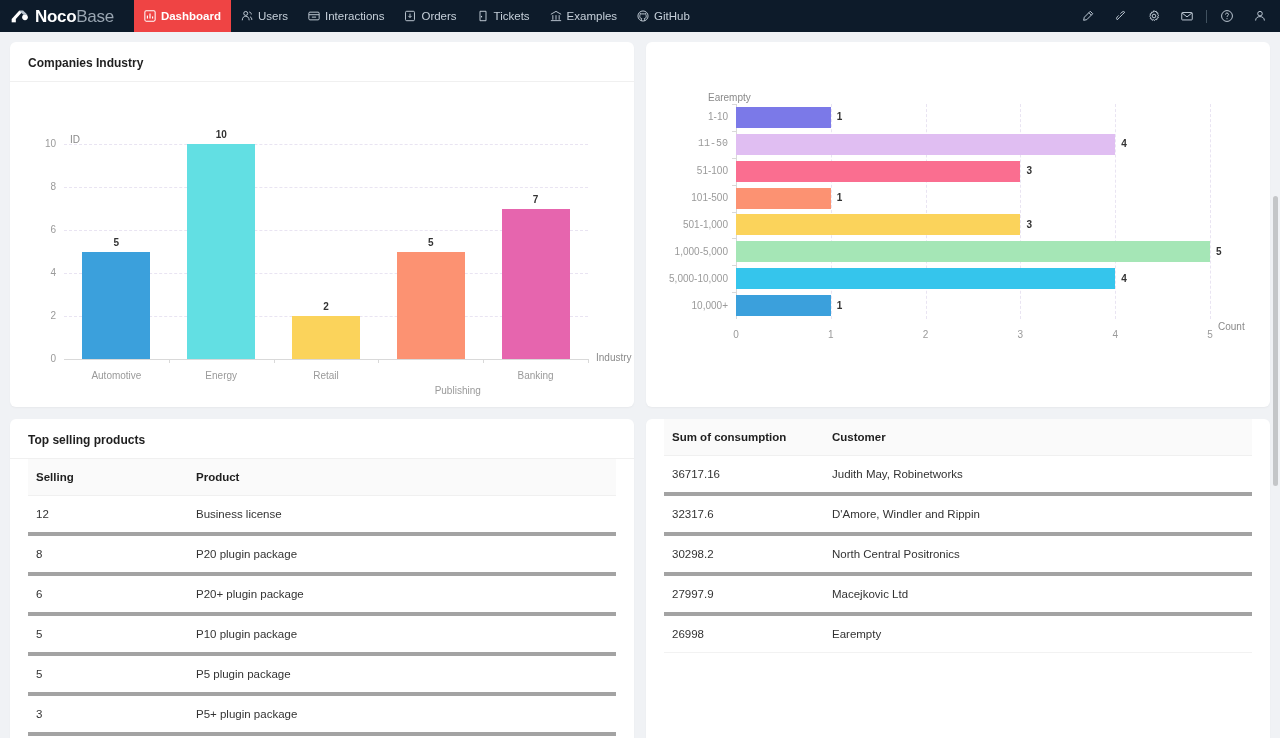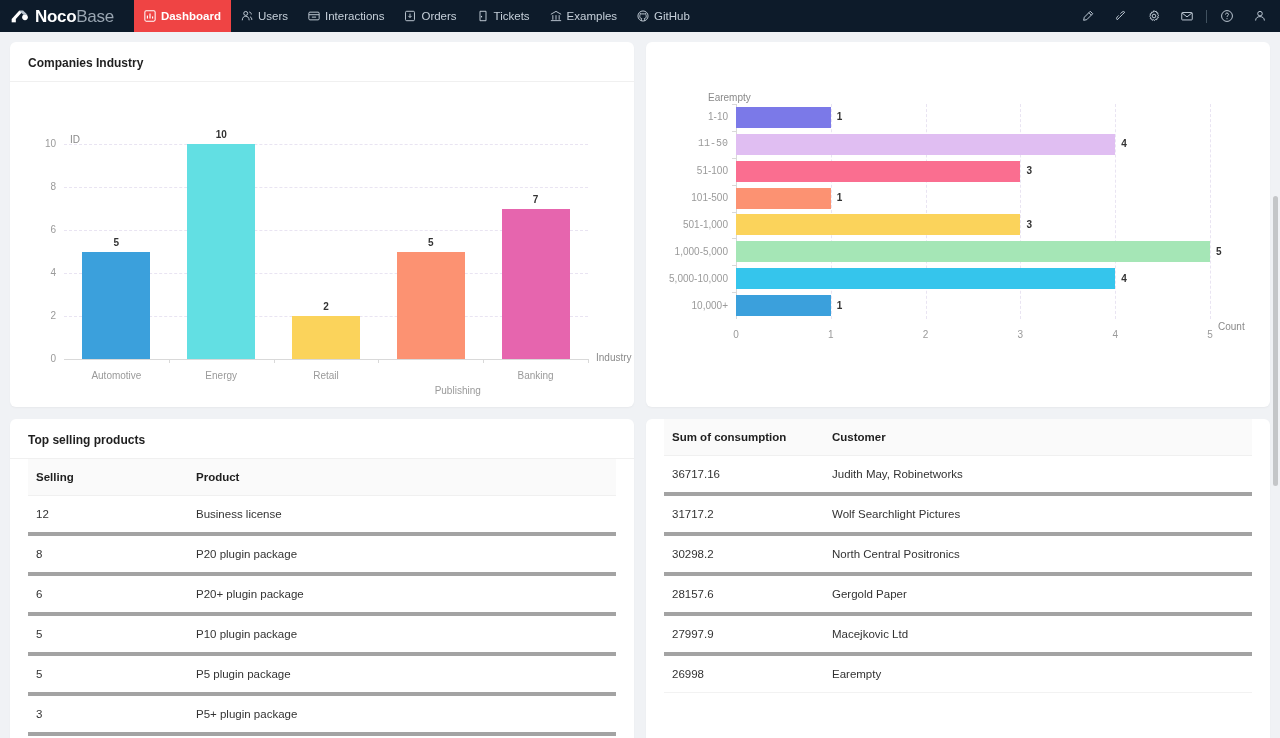--- a/index.html
+++ b/index.html
@@ -380,30 +380,26 @@
                 <th class="col-a">Sum of consumption</th>
                 <th>Customer</th>
               </tr>
             </thead>
             <tbody>
               <tr>
                 <td class="col-a">36717.16</td>
                 <td>Judith May, Robinetworks</td>
               </tr>
               <tr>
-                <td class="col-a">31717.2</td>
-                <td>Wolf Searchlight Pictures</td>
+                <td class="col-a">32317.6</td>
+                <td>D'Amore, Windler and Rippin</td>
               </tr>
               <tr>
                 <td class="col-a">30298.2</td>
                 <td>North Central Positronics</td>
-              </tr>
-              <tr>
-                <td class="col-a">28157.6</td>
-                <td>Gergold Paper</td>
               </tr>
               <tr>
                 <td class="col-a">27997.9</td>
                 <td>Macejkovic Ltd</td>
               </tr>
               <tr>
                 <td class="col-a">26998</td>
                 <td>Earempty</td>
               </tr>
             </tbody>

